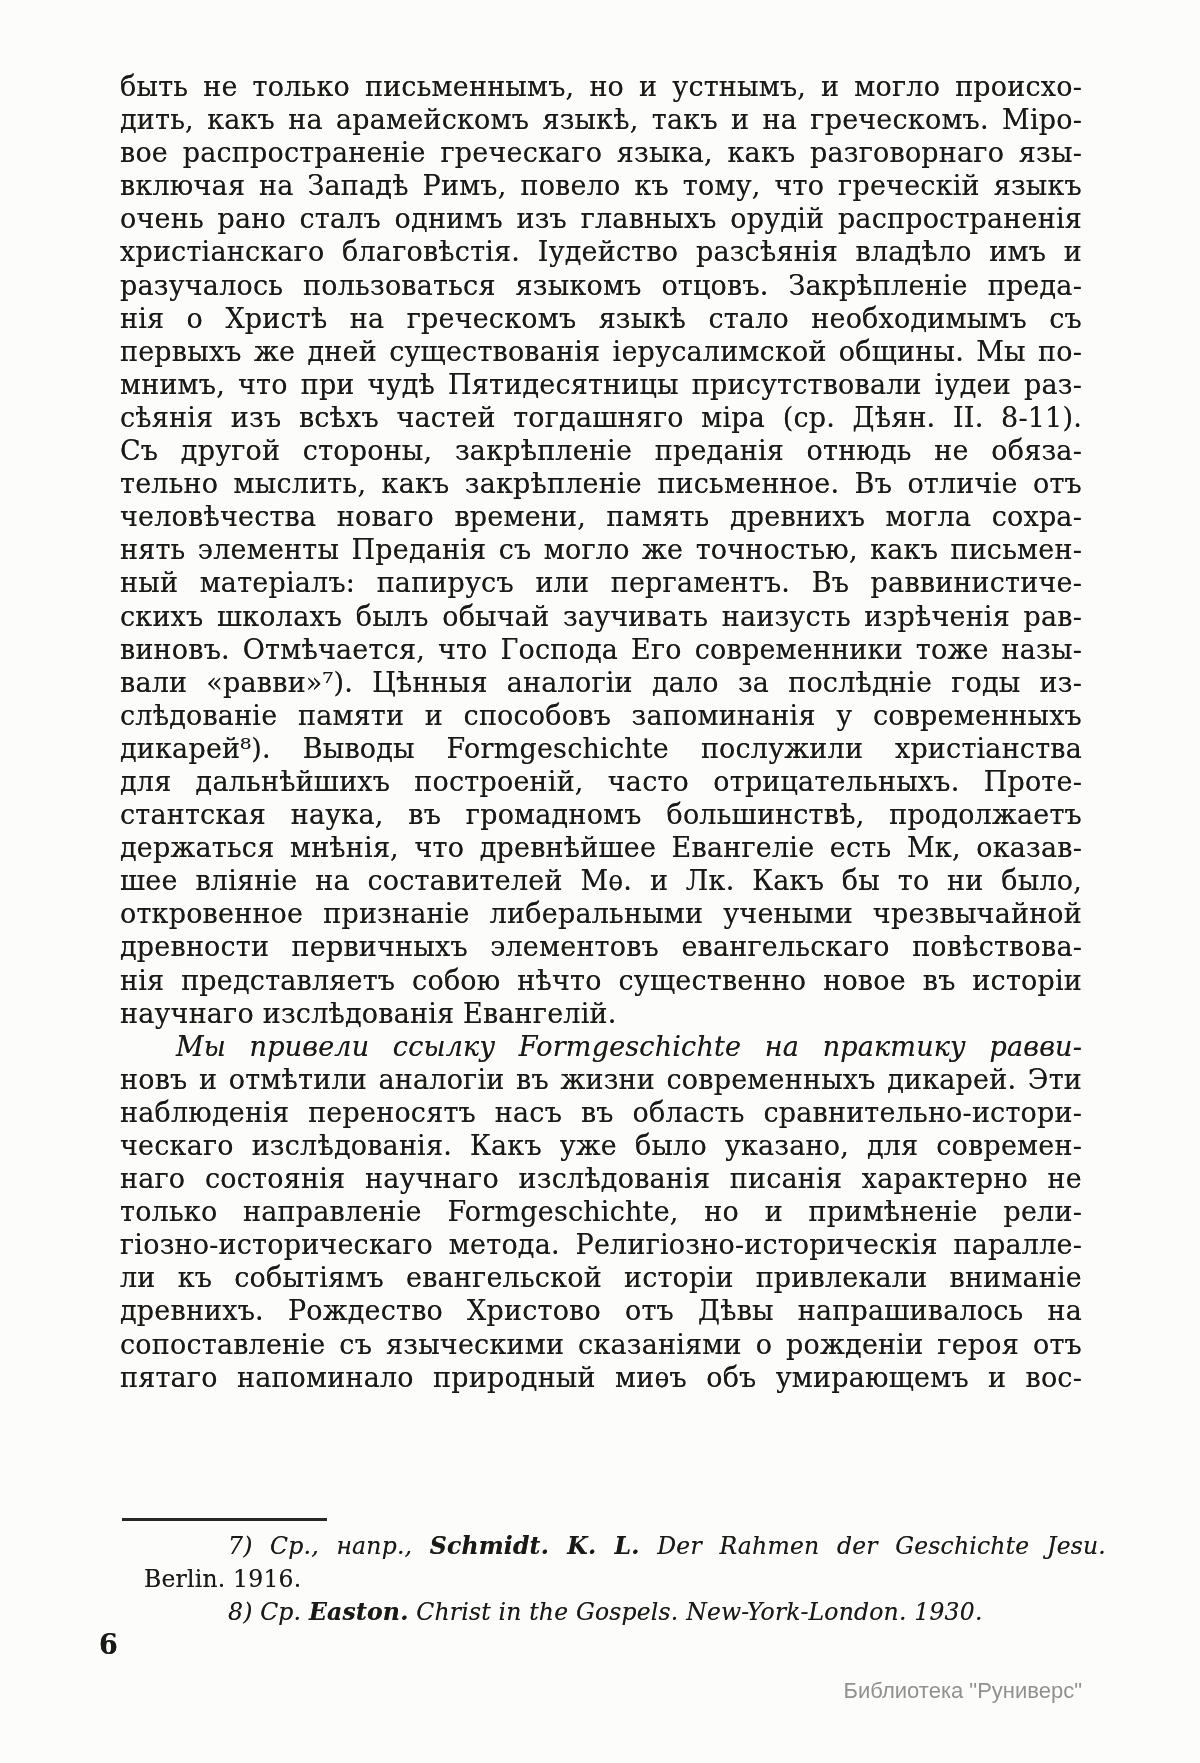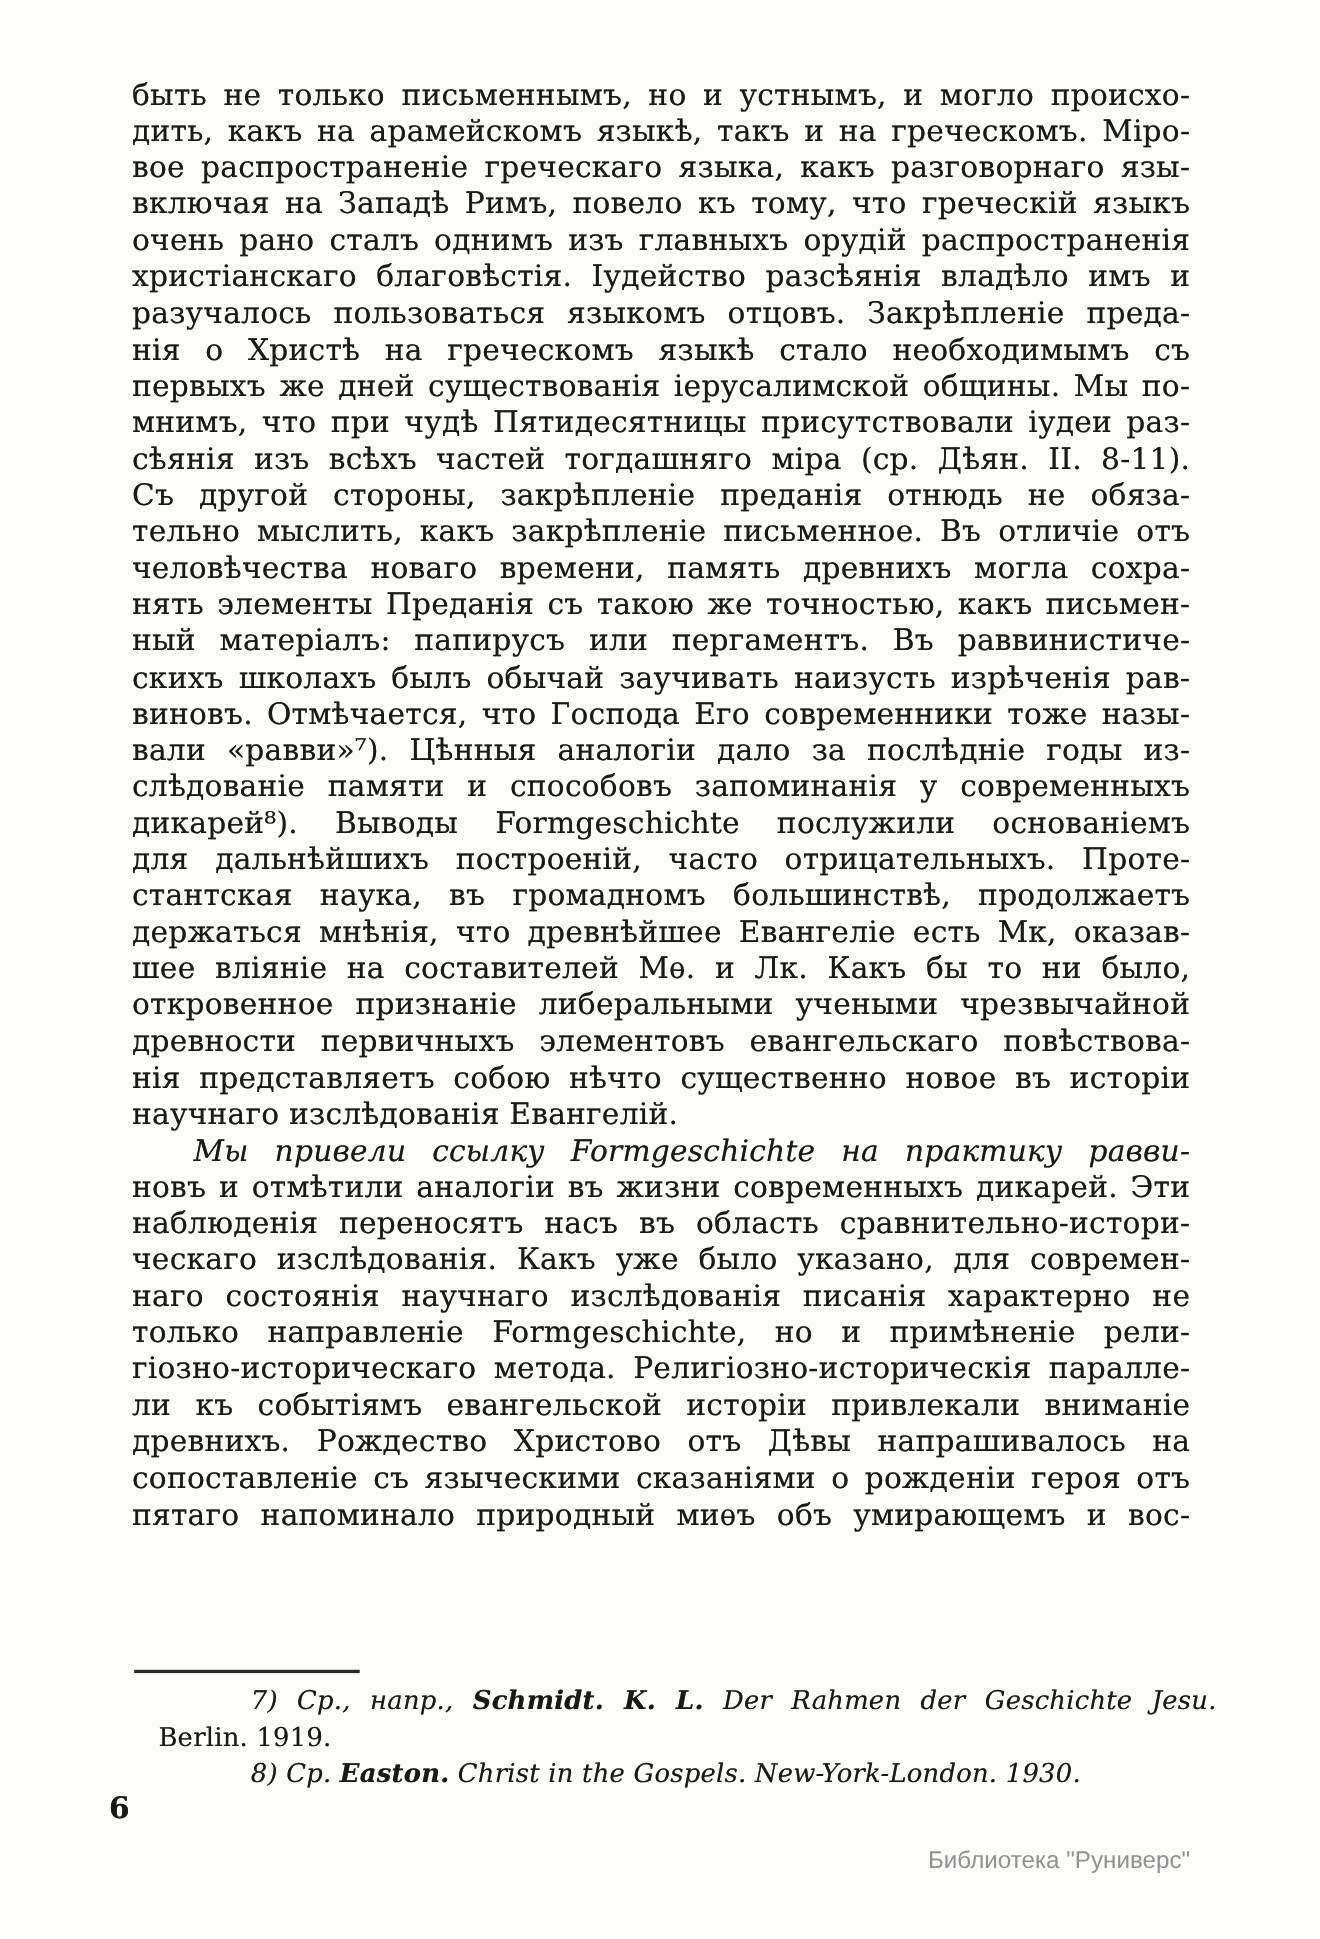--- a/index.html
+++ b/index.html
@@ -80,27 +80,27 @@
       <div class="tline"><span>очень рано сталъ однимъ изъ главныхъ орудій распространенія</span></div>
       <div class="tline"><span>христіанскаго благовѣстія. Іудейство разсѣянія владѣло имъ и</span></div>
       <div class="tline"><span>разучалось пользоваться языкомъ отцовъ. Закрѣпленіе преда-</span></div>
       <div class="tline"><span>нія о Христѣ на греческомъ языкѣ стало необходимымъ съ</span></div>
       <div class="tline"><span>первыхъ же дней существованія іерусалимской общины. Мы по-</span></div>
       <div class="tline"><span>мнимъ, что при чудѣ Пятидесятницы присутствовали іудеи раз-</span></div>
       <div class="tline"><span>сѣянія изъ всѣхъ частей тогдашняго міра (ср. Дѣян. II. 8-11).</span></div>
       <div class="tline"><span>Съ другой стороны, закрѣпленіе преданія отнюдь не обяза-</span></div>
       <div class="tline"><span>тельно мыслить, какъ закрѣпленіе письменное. Въ отличіе отъ</span></div>
       <div class="tline"><span>человѣчества новаго времени, память древнихъ могла сохра-</span></div>
-      <div class="tline"><span>нять элементы Преданія съ такою же точностью, какъ письмен-</span></div>
+      <div class="tline"><span>нять элементы Преданія съ могло же точностью, какъ письмен-</span></div>
       <div class="tline"><span>ный матеріалъ: папирусъ или пергаментъ. Въ раввинистиче-</span></div>
       <div class="tline"><span>скихъ школахъ былъ обычай заучивать наизусть изрѣченія рав-</span></div>
       <div class="tline"><span>виновъ. Отмѣчается, что Господа Его современники тоже назы-</span></div>
       <div class="tline"><span>вали «равви»⁷). Цѣнныя аналогіи дало за послѣдніе годы из-</span></div>
       <div class="tline"><span>слѣдованіе памяти и способовъ запоминанія у современныхъ</span></div>
-      <div class="tline"><span>дикарей⁸). Выводы Formgeschichte послужили основаніемъ</span></div>
+      <div class="tline"><span>дикарей⁸). Выводы Formgeschichte послужили христіанства</span></div>
       <div class="tline"><span>для дальнѣйшихъ построеній, часто отрицательныхъ. Проте-</span></div>
       <div class="tline"><span>стантская наука, въ громадномъ большинствѣ, продолжаетъ</span></div>
       <div class="tline"><span>держаться мнѣнія, что древнѣйшее Евангеліе есть Мк, оказав-</span></div>
       <div class="tline"><span>шее вліяніе на составителей Мѳ. и Лк. Какъ бы то ни было,</span></div>
       <div class="tline"><span>откровенное признаніе либеральными учеными чрезвычайной</span></div>
       <div class="tline"><span>древности первичныхъ элементовъ евангельскаго повѣствова-</span></div>
       <div class="tline"><span>нія представляетъ собою нѣчто существенно новое въ исторіи</span></div>
       <div class="tline parend"><span>научнаго изслѣдованія Евангелій.</span></div>
       <div class="tline indent"><span>Мы привели ссылку Formgeschichte на практику равви-</span></div>
       <div class="tline"><span>новъ и отмѣтили аналогіи въ жизни современныхъ дикарей. Эти</span></div>
@@ -110,18 +110,18 @@
       <div class="tline"><span>только направленіе Formgeschichte, но и примѣненіе рели-</span></div>
       <div class="tline"><span>гіозно-историческаго метода. Религіозно-историческія паралле-</span></div>
       <div class="tline"><span>ли къ событіямъ евангельской исторіи привлекали вниманіе</span></div>
       <div class="tline"><span>древнихъ. Рождество Христово отъ Дѣвы напрашивалось на</span></div>
       <div class="tline"><span>сопоставленіе съ языческими сказаніями о рожденіи героя отъ</span></div>
       <div class="tline"><span>пятаго напоминало природный миѳъ объ умирающемъ и вос-</span></div>
     </div>
   <div class="footnote-rule"></div>
   <div class="footnotes">
       <div class="tline indent"><span>7) Ср., напр., </span><span class="bold">Schmidt. K. L.</span><span> Der Rahmen der Geschichte Jesu.</span></div>
-      <div class="tline parend"><span>Berlin. 1919.</span></div>
+      <div class="tline parend"><span>Berlin. 1916.</span></div>
       <div class="tline indent parend"><span>8) Ср. </span><span class="bold">Easton.</span><span> Christ in the Gospels. New-York-London. 1930.</span></div>
     </div>
   <div class="page-number">6</div>
   <div class="watermark">Библиотека "Руниверс"</div>
 </div>
 
 </body></html>

